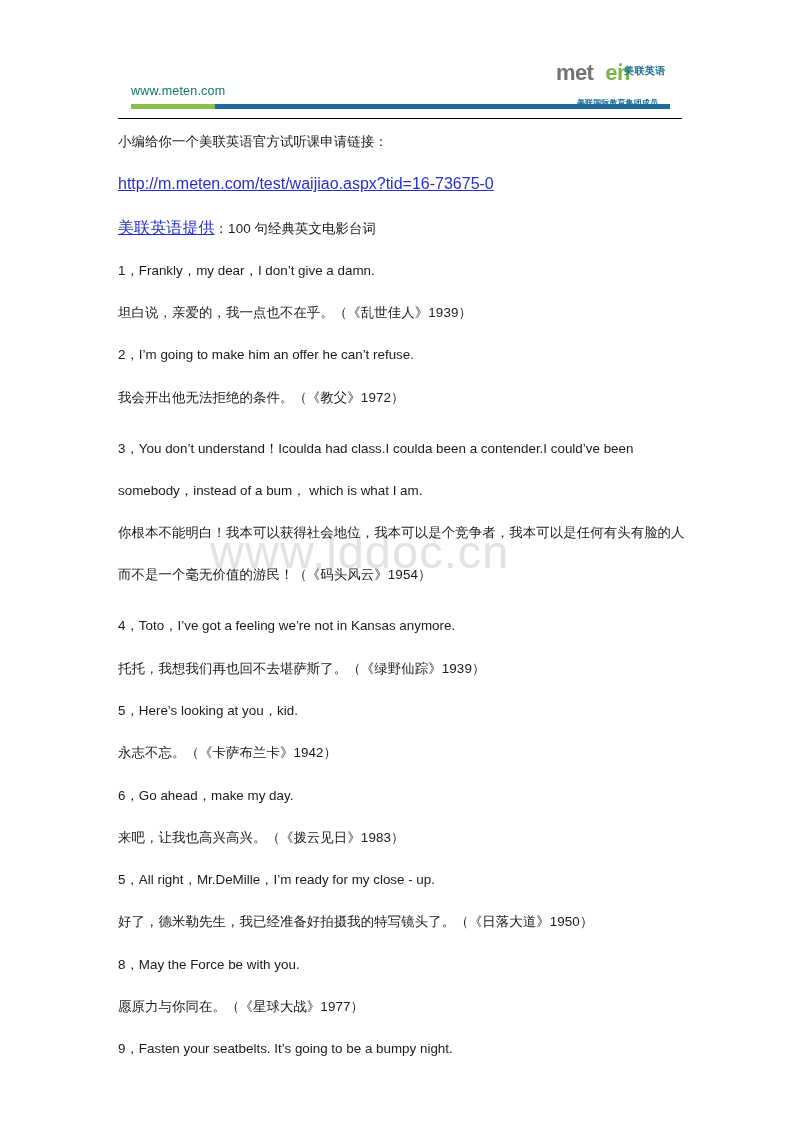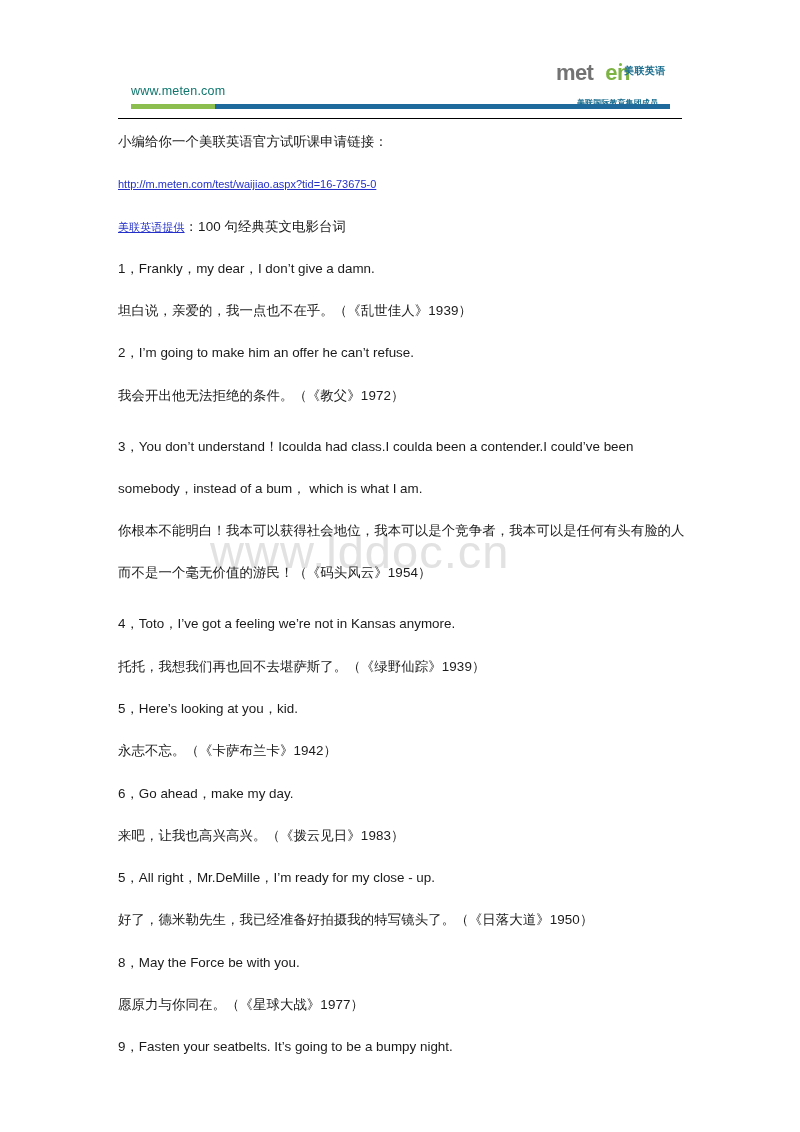--- a/index.html
+++ b/index.html
@@ -148,21 +148,21 @@
   .para.wrap {
     line-height: 42px;
     margin-bottom: 0px;
   }
   .para.wrap-after {
     margin-top: 0px;
   }
   a.doclink {
     color: #2430c8;
     text-decoration: underline;
-    font-size: 11px;
+    font-size: 16px;
   }
 </style>
 </head>
 <body>
 
 <div id="page">
 
   <div id="watermark">www.lddoc.cn</div>
 
   <div id="header">

